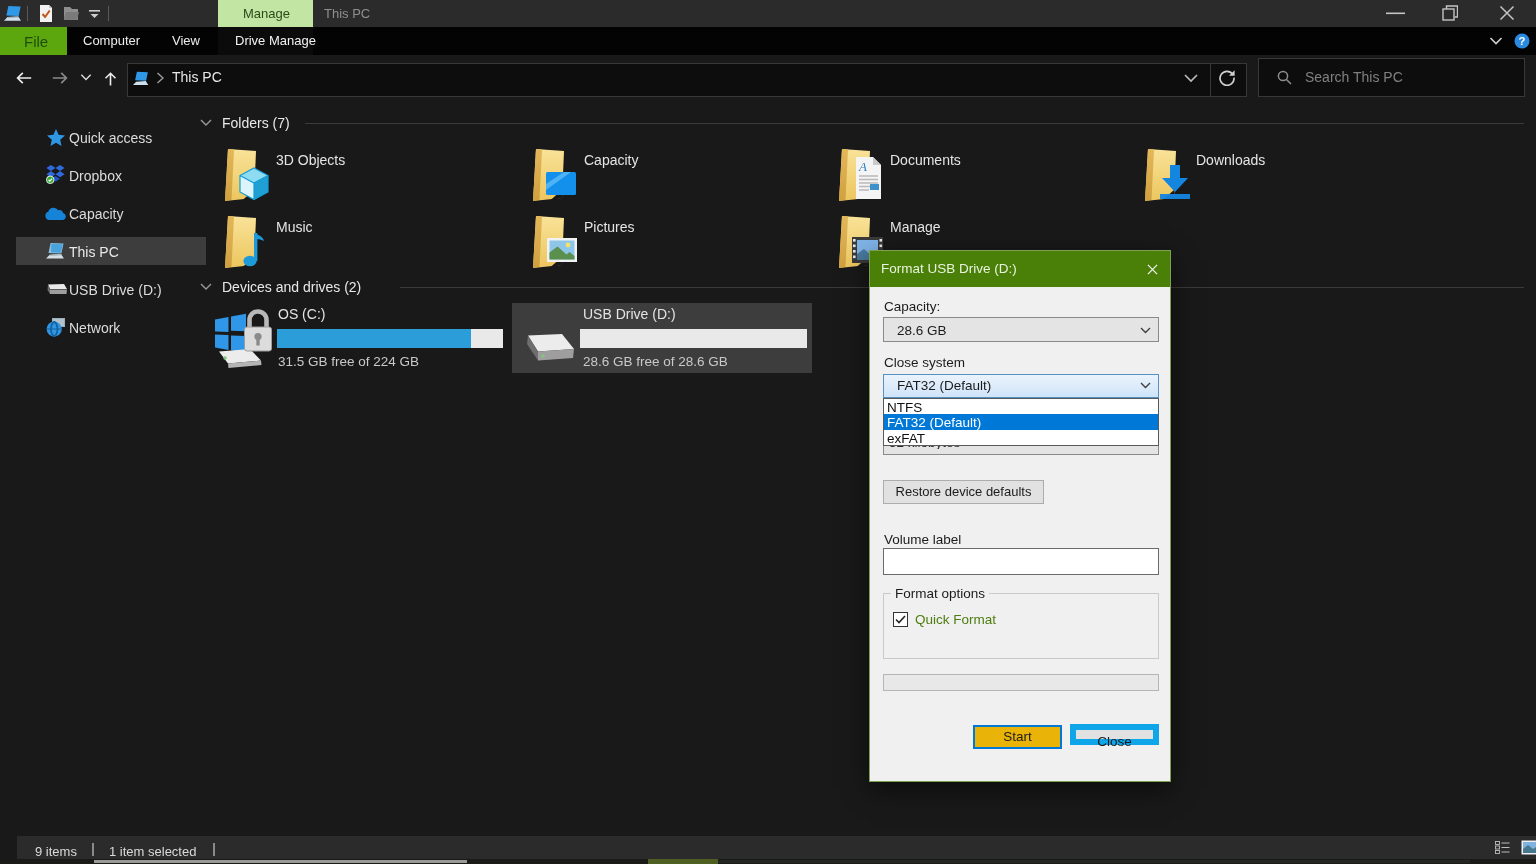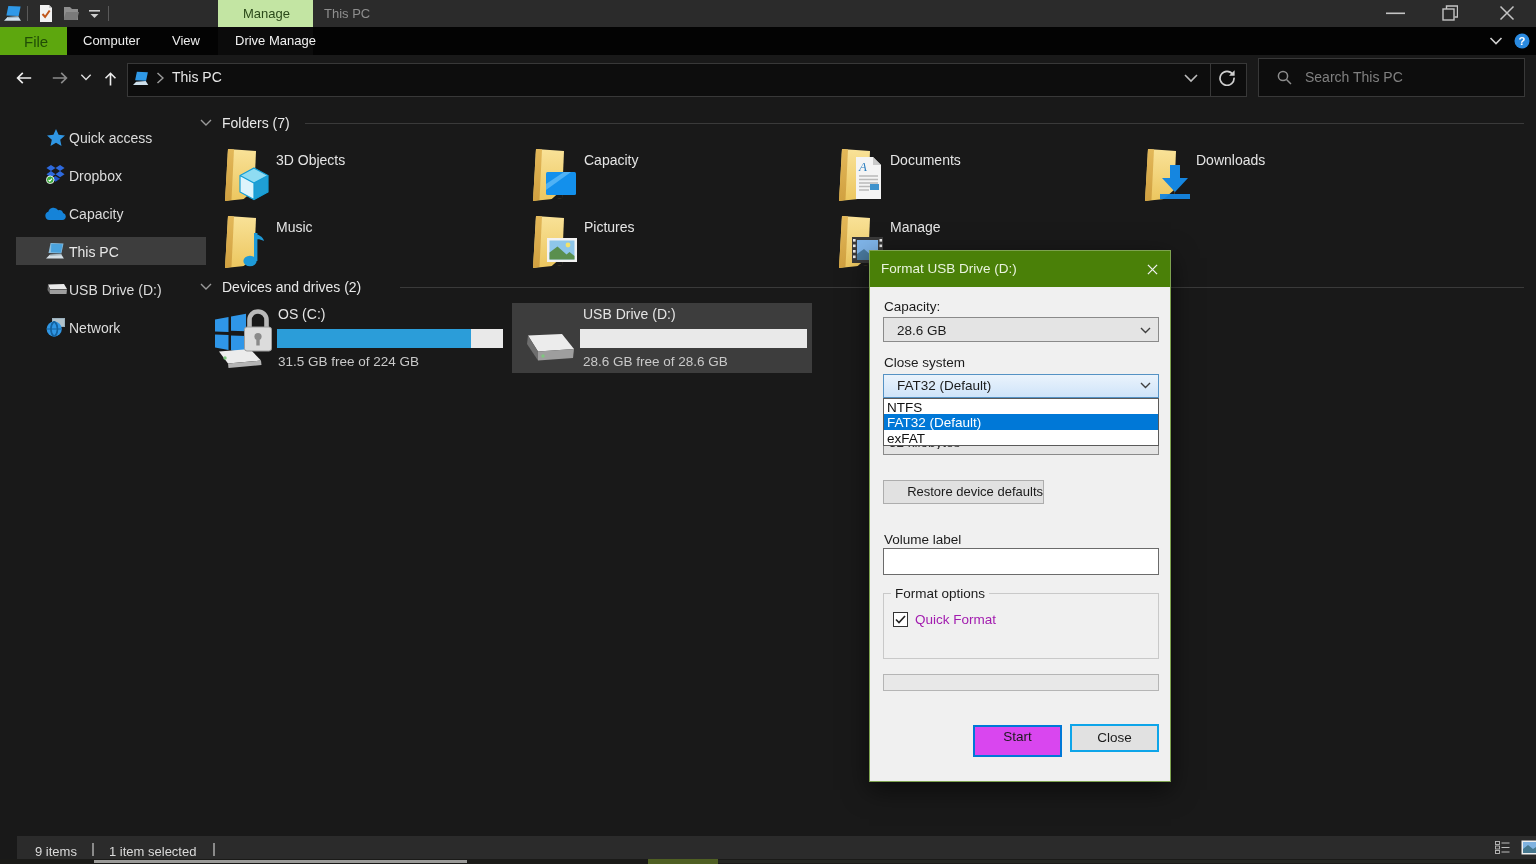--- a/index.html
+++ b/index.html
@@ -323,30 +323,30 @@
 
   <div class="abs" style="left:13px;top:147px;width:276px;height:48px;background:#ffffff;border:1px solid #5a5a5a"></div>
   <div class="t" style="left:17px;top:150px;font-size:13.5px;color:#111">NTFS</div>
   <div class="abs" style="left:14px;top:163px;width:274px;height:16px;background:#0078d7"></div>
   <div class="t" style="left:17px;top:165px;font-size:13.5px;color:#fff">FAT32 (Default)</div>
   <div class="t" style="left:17px;top:181px;font-size:13.5px;color:#111">exFAT</div>
   <div class="abs" style="left:19px;top:195px;width:80px;height:3px;overflow:hidden">
       <span style="position:absolute;top:-11px;font-size:13.5px;color:#2a2a2a;font-family:'Liberation Sans',sans-serif;white-space:nowrap">32 kilobytes</span>
     </div>
 
-  <div class="abs" style="left:13px;top:229px;width:161px;height:24px;background:#e1e1e1;border:1px solid #adadad;text-align:right;line-height:22px;font-size:13px;color:#1b1b1b">Restore device defaults</div>
+  <div class="abs" style="left:13px;top:229px;width:161px;height:24px;background:#e1e1e1;border:1px solid #adadad;text-align:center;line-height:22px;font-size:13px;color:#1b1b1b">Restore device defaults</div>
 
   <div class="t" style="left:14px;top:282px;font-size:13.5px;color:#1b1b1b">Volume label</div>
   <div class="abs" style="left:13px;top:297px;width:276px;height:27px;background:#fff;border:1px solid #6b6b6b"></div>
 
   <div class="abs" style="left:13px;top:342px;width:276px;height:66px;border:1px solid #c9c9c9"></div>
   <div class="t" style="left:21px;top:336px;font-size:13.5px;color:#1b1b1b;background:#f0f0f0;padding:0 4px">Format options</div>
   <div class="abs" style="left:23px;top:361px;width:15px;height:15px;background:#fff;border:1px solid #333"></div>
   <svg class="abs" style="left:25px;top:364px" width="11" height="9" viewBox="0 0 11 9">
       <path fill="none" stroke="#222" stroke-width="1.6" d="M1 4.5 4 7.5 10 1"></path>
     </svg>
-  <div class="t" style="left:45px;top:362px;font-size:13.5px;color:#a21caf">Quick Format</div>
+  <div class="t" style="left:45px;top:362px;font-size:13.5px;color:#4d7c0f">Quick Format</div>
 
   <div class="abs" style="left:13px;top:423px;width:276px;height:17px;background:#e8e8e8;border:1px solid #b5b5b5"></div>
 
-  <div class="abs" style="left:103px;top:474px;width:89px;height:32px;background:#d946ef;border:2px solid #0078d7;text-align:center;line-height:20px;font-size:13.5px;color:#1b1b1b">Start</div>
-  <div class="abs" style="left:200px;top:473px;width:89px;height:28px;background:#e1e1e1;border:2px solid #0ea5e9;text-align:center;line-height:23px;font-size:13.5px;color:#1b1b1b">Close</div>
+  <div class="abs" style="left:103px;top:474px;width:89px;height:24px;background:#eab308;border:2px solid #0078d7;text-align:center;line-height:20px;font-size:13.5px;color:#1b1b1b">Start</div>
+  <div class="abs" style="left:200px;top:473px;width:89px;height:21px;background:#e1e1e1;border:6px solid #0ea5e9;text-align:center;line-height:23px;font-size:13.5px;color:#1b1b1b">Close</div>
 </div>
 
 </body></html>

